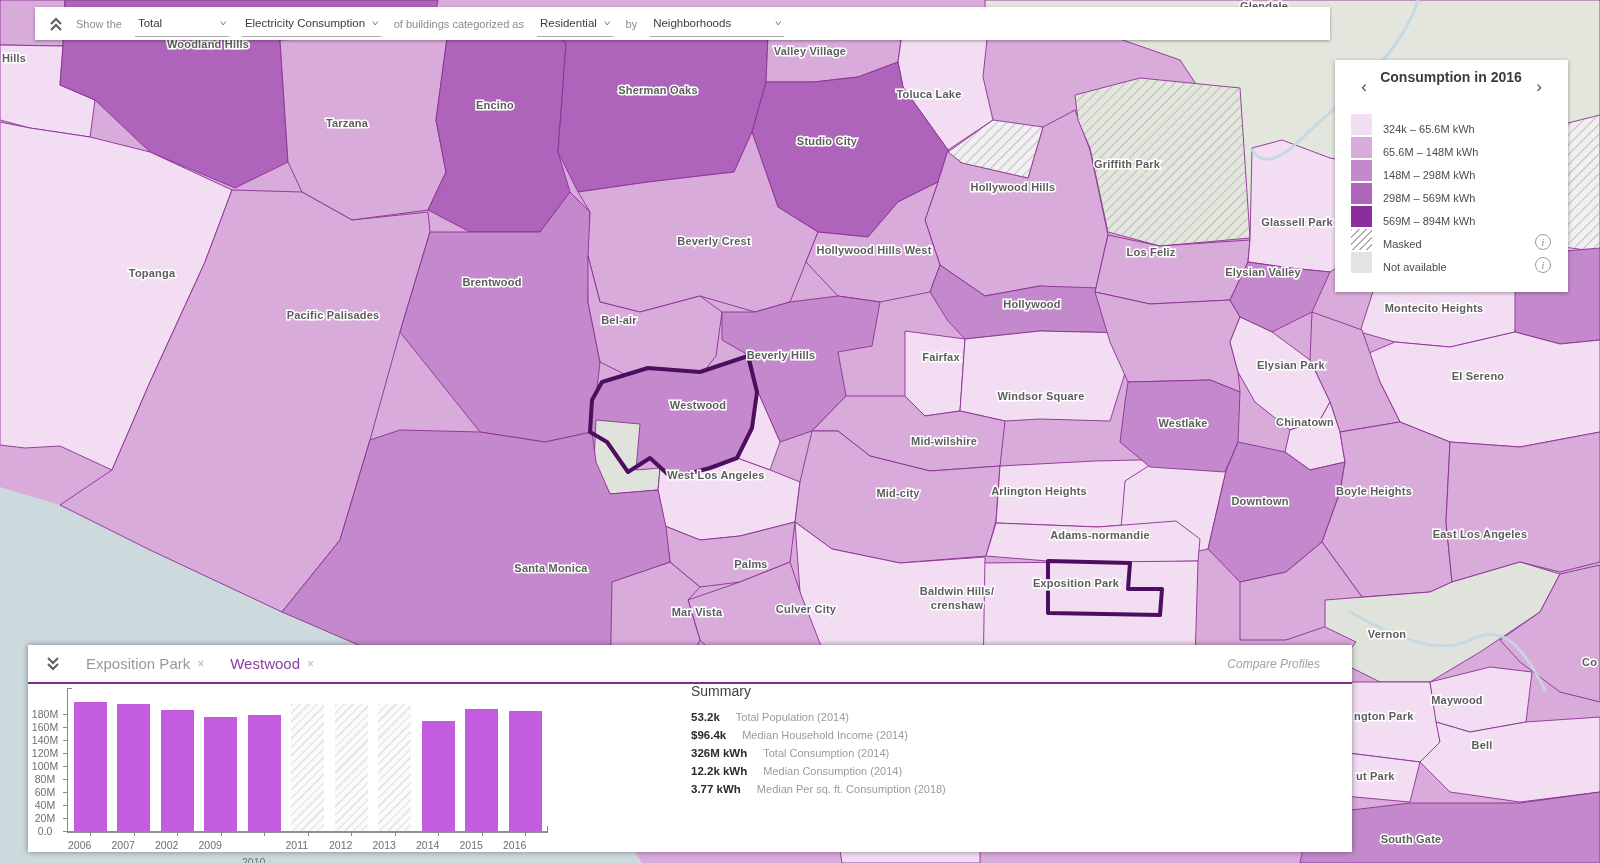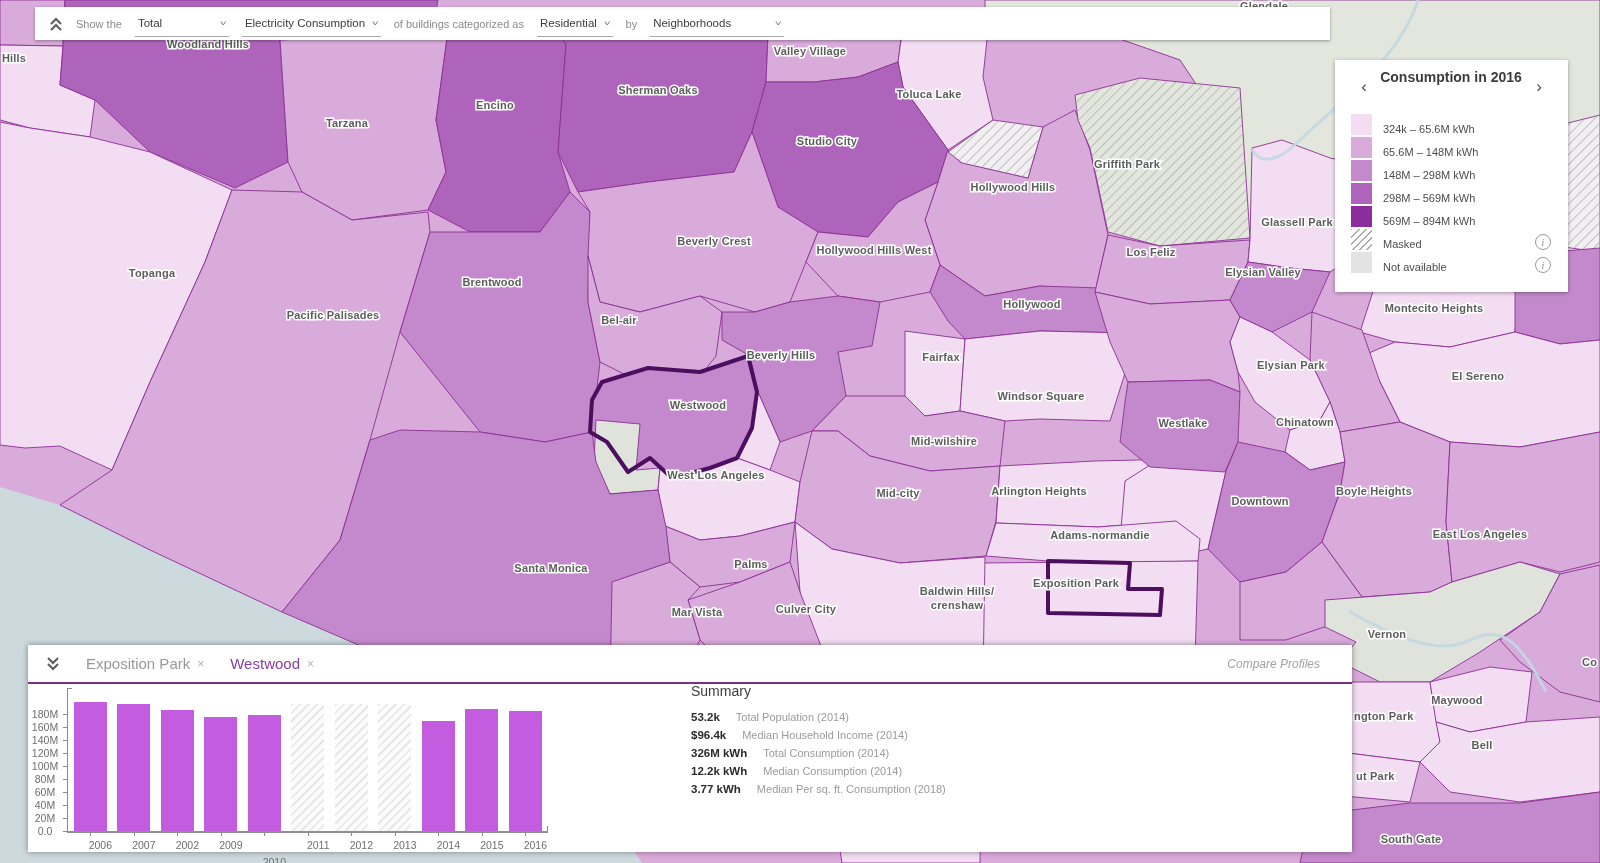--- a/index.html
+++ b/index.html
@@ -47,21 +47,21 @@
   .collapse-down{width:14px;height:16px;cursor:pointer;}
   .tab{font-size:15px;color:#989898;display:flex;gap:7px;align-items:center;margin-left:26px;cursor:pointer;}
   .tab.active{color:#8b3fa0;}
   .tab .x{color:#b2b2b2;font-size:12px;cursor:pointer;}
   .compare{margin-left:auto;margin-right:32px;font-size:12px;color:#a2a2a2;cursor:pointer;font-style:italic;}
   .divider{position:absolute;top:37px;left:0;right:0;height:2px;background:#7e3087;}
   .chart{position:absolute;left:0;top:39px;width:600px;height:168px;}
   .ylab{position:absolute;width:34px;text-align:center;font-size:10.5px;color:#6e6e6e;}
   .ytick{position:absolute;width:4px;height:1px;background:#8a8a8a;}
   .xtick{position:absolute;width:1px;height:5px;background:#8a8a8a;}
-  .xlab{position:absolute;width:44px;text-align:right;font-size:10.5px;color:#6e6e6e;}
+  .xlab{position:absolute;width:44px;text-align:left;font-size:10.5px;color:#6e6e6e;}
   .bar{position:absolute;background:#c45ce0;}
   .bar.masked{background:repeating-linear-gradient(135deg,#e7e7e7 0 1.6px,#fbfbfb 1.6px 6px);}
   .axis-v{position:absolute;width:1px;background:#8a8a8a;}
   .axis-h{position:absolute;height:2px;background:#8f8f8f;}
   .cap{position:absolute;background:#8a8a8a;}
   .summary{position:absolute;left:663px;top:38px;}
   .summary-title{font-size:14px;color:#3f3f3f;margin-bottom:12px;}
   .summary-row{display:flex;gap:16px;margin-bottom:6px;align-items:baseline;}
   .summary-row .val{font-weight:bold;color:#2b2b2b;font-size:11.5px;white-space:nowrap;}
   .summary-row .lab{color:#9b9b9b;font-size:11px;white-space:nowrap;}

